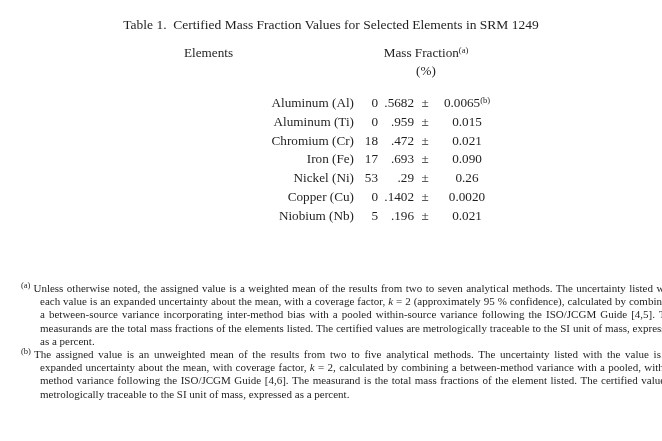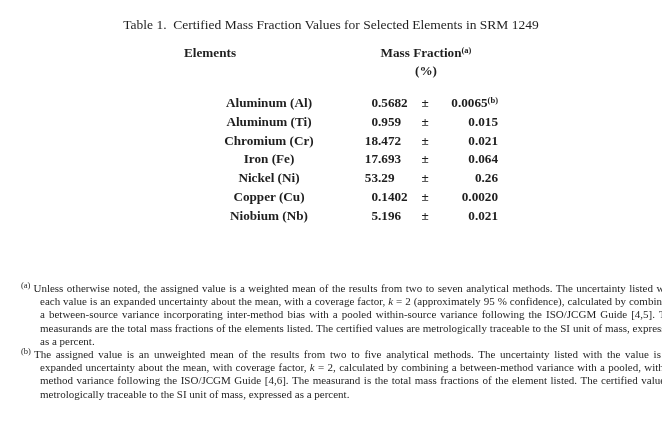--- a/index.html
+++ b/index.html
@@ -28,34 +28,34 @@
   }
   table.data-table {
     position: absolute;
     top: 44px;
     left: 184px;
     border-collapse: collapse;
     font-size: 13.2px;
     color: #1f1f1f;
   }
   .data-table th, .data-table td {
-    font-weight: bold;
+    font-weight: normal;
     padding: 0;
     white-space: nowrap;
   }
   .data-table thead th { line-height: 18px; text-align: left; }
   .data-table thead th.col-mf { text-align: center; }
   .data-table tbody td { line-height: 18.8px; }
   .data-table tbody tr:first-child td { padding-top: 14px; }
   .col-el { width: 170px; }
-  .c-el { width: 170px; text-align: center; }
+  .c-el { width: 170px; text-align: right; }
   .c-vi { width: 24px;  text-align: right; }
-  .c-vf { width: 36px;  text-align: left; }
+  .c-vf { width: 36px;  text-align: right; }
   .c-pm { width: 22px;  text-align: center; }
-  .c-un { width: 62px;  text-align: right; }
+  .c-un { width: 62px;  text-align: center; }
   sup.sup {
     font-size: 8.5px;
     line-height: 0;
     position: relative;
     top: -0.45em;
     vertical-align: baseline;
   }
   .footnotes {
     position: absolute;
     top: 282px;
@@ -118,21 +118,21 @@
           <td class="c-vi">18</td>
           <td class="c-vf">.472</td>
           <td class="c-pm">±</td>
           <td class="c-un">0.021</td>
         </tr>
         <tr>
           <td class="c-el">Iron (Fe)</td>
           <td class="c-vi">17</td>
           <td class="c-vf">.693</td>
           <td class="c-pm">±</td>
-          <td class="c-un">0.064</td>
+          <td class="c-un">0.090</td>
         </tr>
         <tr>
           <td class="c-el">Nickel (Ni)</td>
           <td class="c-vi">53</td>
           <td class="c-vf">.29</td>
           <td class="c-pm">±</td>
           <td class="c-un">0.26</td>
         </tr>
         <tr>
           <td class="c-el">Copper (Cu)</td>

